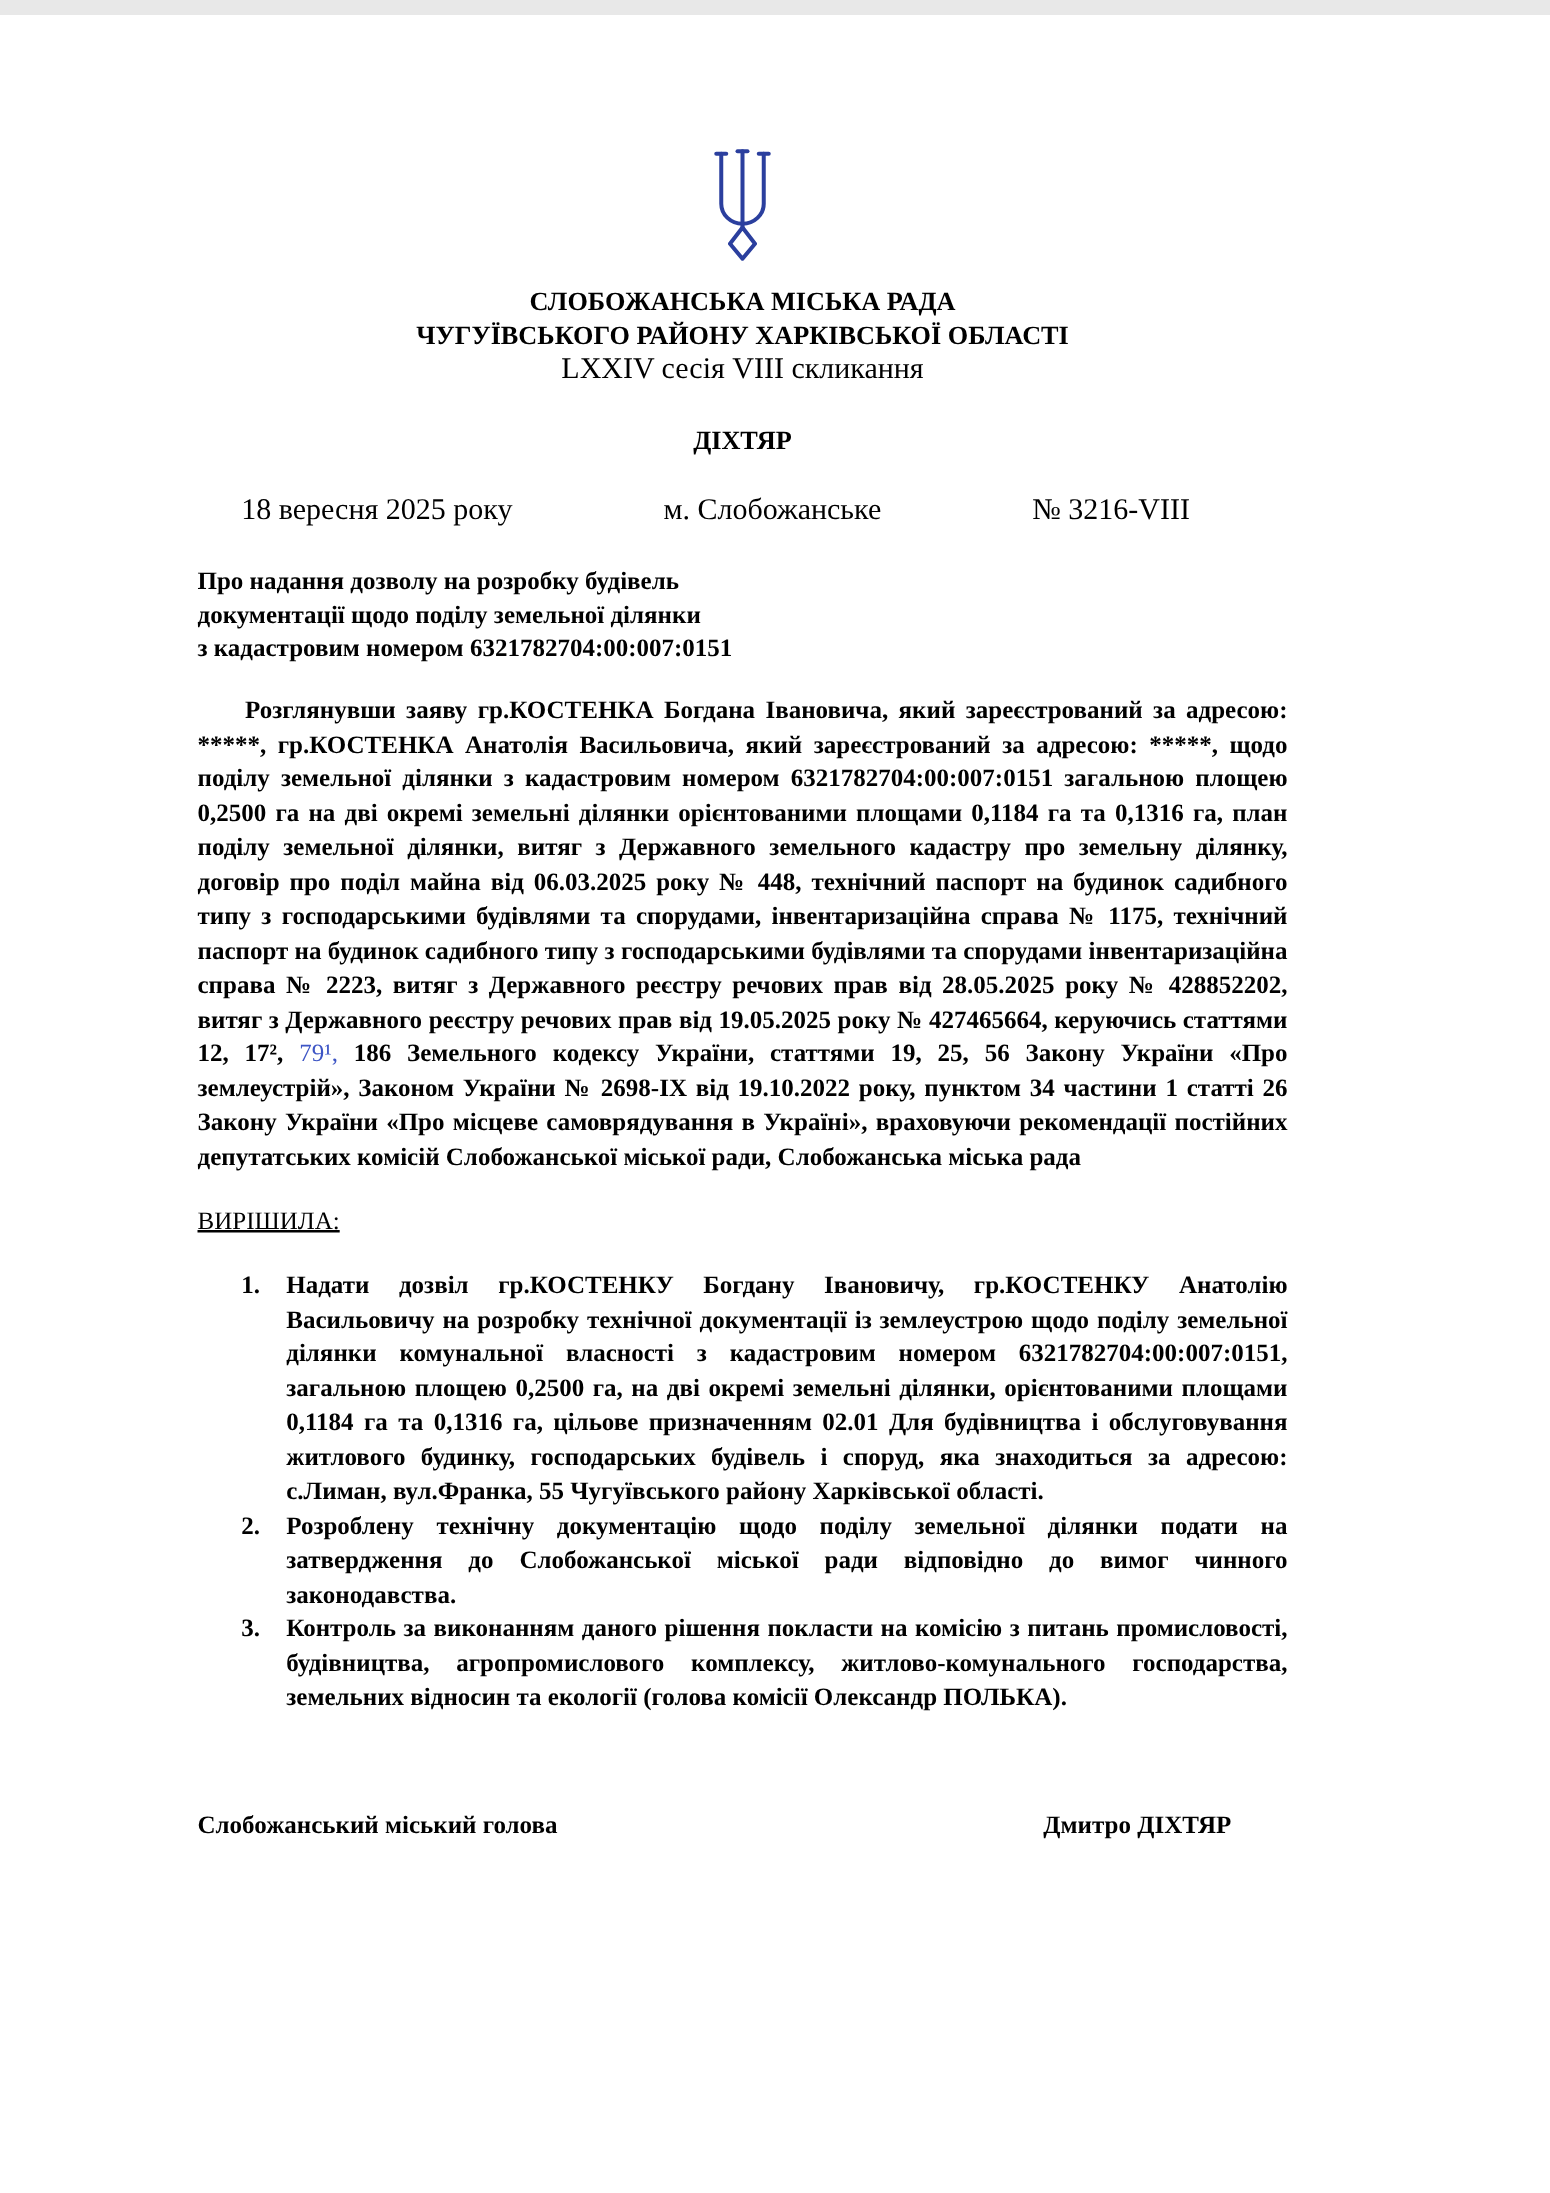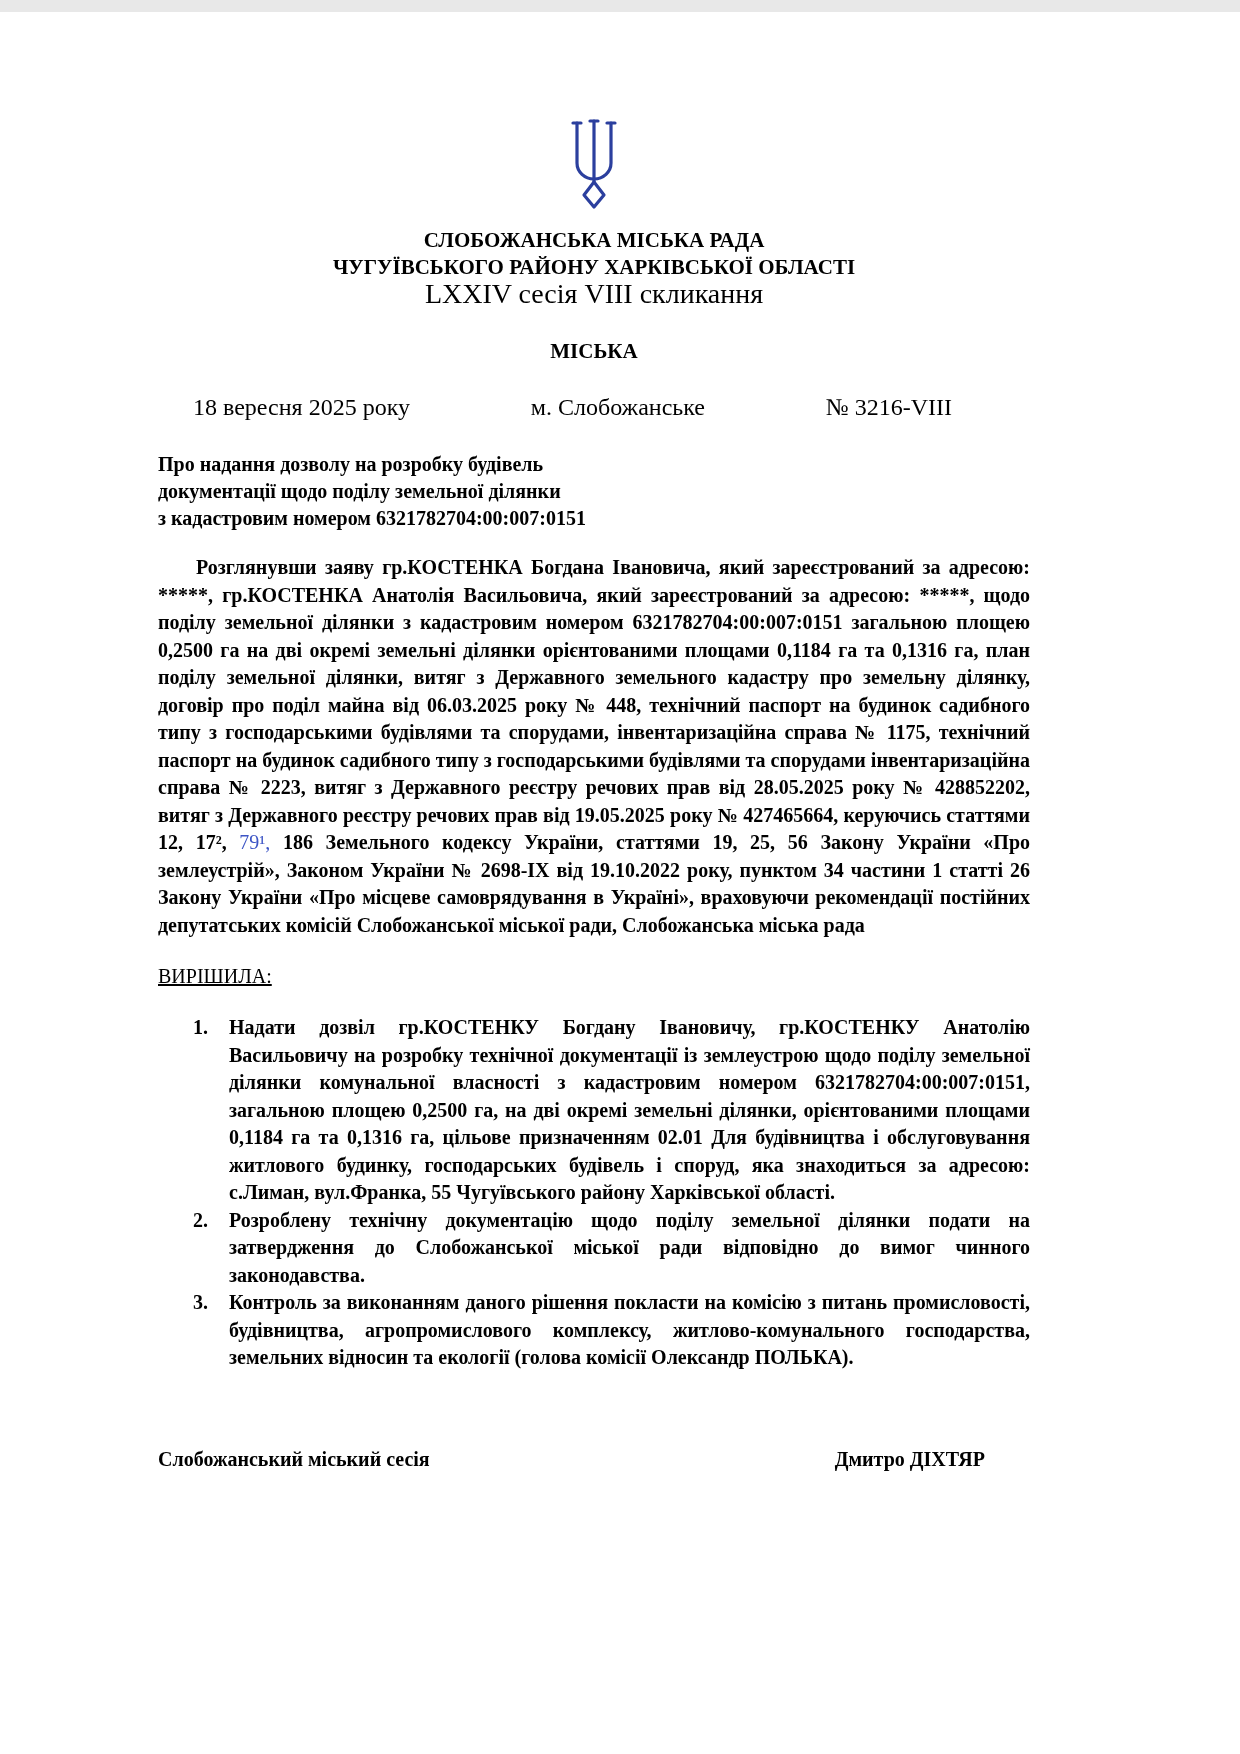--- a/index.html
+++ b/index.html
@@ -19,21 +19,21 @@
   .emblem-wrap svg { display: inline-block; }
   .org-line1, .org-line2 {
     text-align: center;
     font-weight: bold;
     font-size: 21px;
     line-height: 27px;
   }
   .session-line {
     text-align: center;
     font-weight: normal;
-    font-size: 28px;
+    font-size: 24px;
     line-height: 26px;
   }
   .doc-type {
     text-align: center;
     font-weight: bold;
     font-size: 21px;
     margin-top: 32px;
   }
   .meta-row {
     display: flex;
@@ -103,21 +103,21 @@
         <path d="M28 5 h8"></path>
         <path d="M45 7 h8"></path>
       </g>
     </svg>
   </div>
 
   <div class="org-line1">СЛОБОЖАНСЬКА МІСЬКА РАДА</div>
   <div class="org-line2">ЧУГУЇВСЬКОГО РАЙОНУ ХАРКІВСЬКОЇ ОБЛАСТІ</div>
   <div class="session-line">LXXIV сесія VIII скликання</div>
 
-  <div class="doc-type">МІСЬКА</div>
+  <div class="doc-type">ДІХТЯР</div>
 
   <div class="meta-row">
     <span class="meta-date">18 вересня  2025 року</span>
     <span class="meta-place">м. Слобожанське</span>
     <span class="meta-number">№ 3216-VIII</span>
   </div>
 
   <div class="subject-block">
     <div>Про надання дозволу на розробку будівель</div>
     <div>документації щодо поділу земельної ділянки</div>
@@ -137,17 +137,17 @@
       <span class="item-num">2.</span>
       <span class="item-text">Розроблену технічну документацію щодо поділу земельної ділянки подати на затвердження до Слобожанської міської ради відповідно до вимог чинного законодавства.</span>
     </div>
     <div class="item-row">
       <span class="item-num">3.</span>
       <span class="item-text">Контроль за виконанням даного рішення покласти  на  комісію з питань промисловості, будівництва, агропромислового комплексу,  житлово-комунального господарства, земельних відносин та екології (голова комісії  Олександр ПОЛЬКА).</span>
     </div>
   </div>
 
   <div class="signature-row">
-    <span class="sig-title">Слобожанський міський сесія</span>
+    <span class="sig-title">Слобожанський міський голова</span>
     <span class="sig-name">Дмитро  ДІХТЯР</span>
   </div>
 
 </div>
 
 </body></html>

